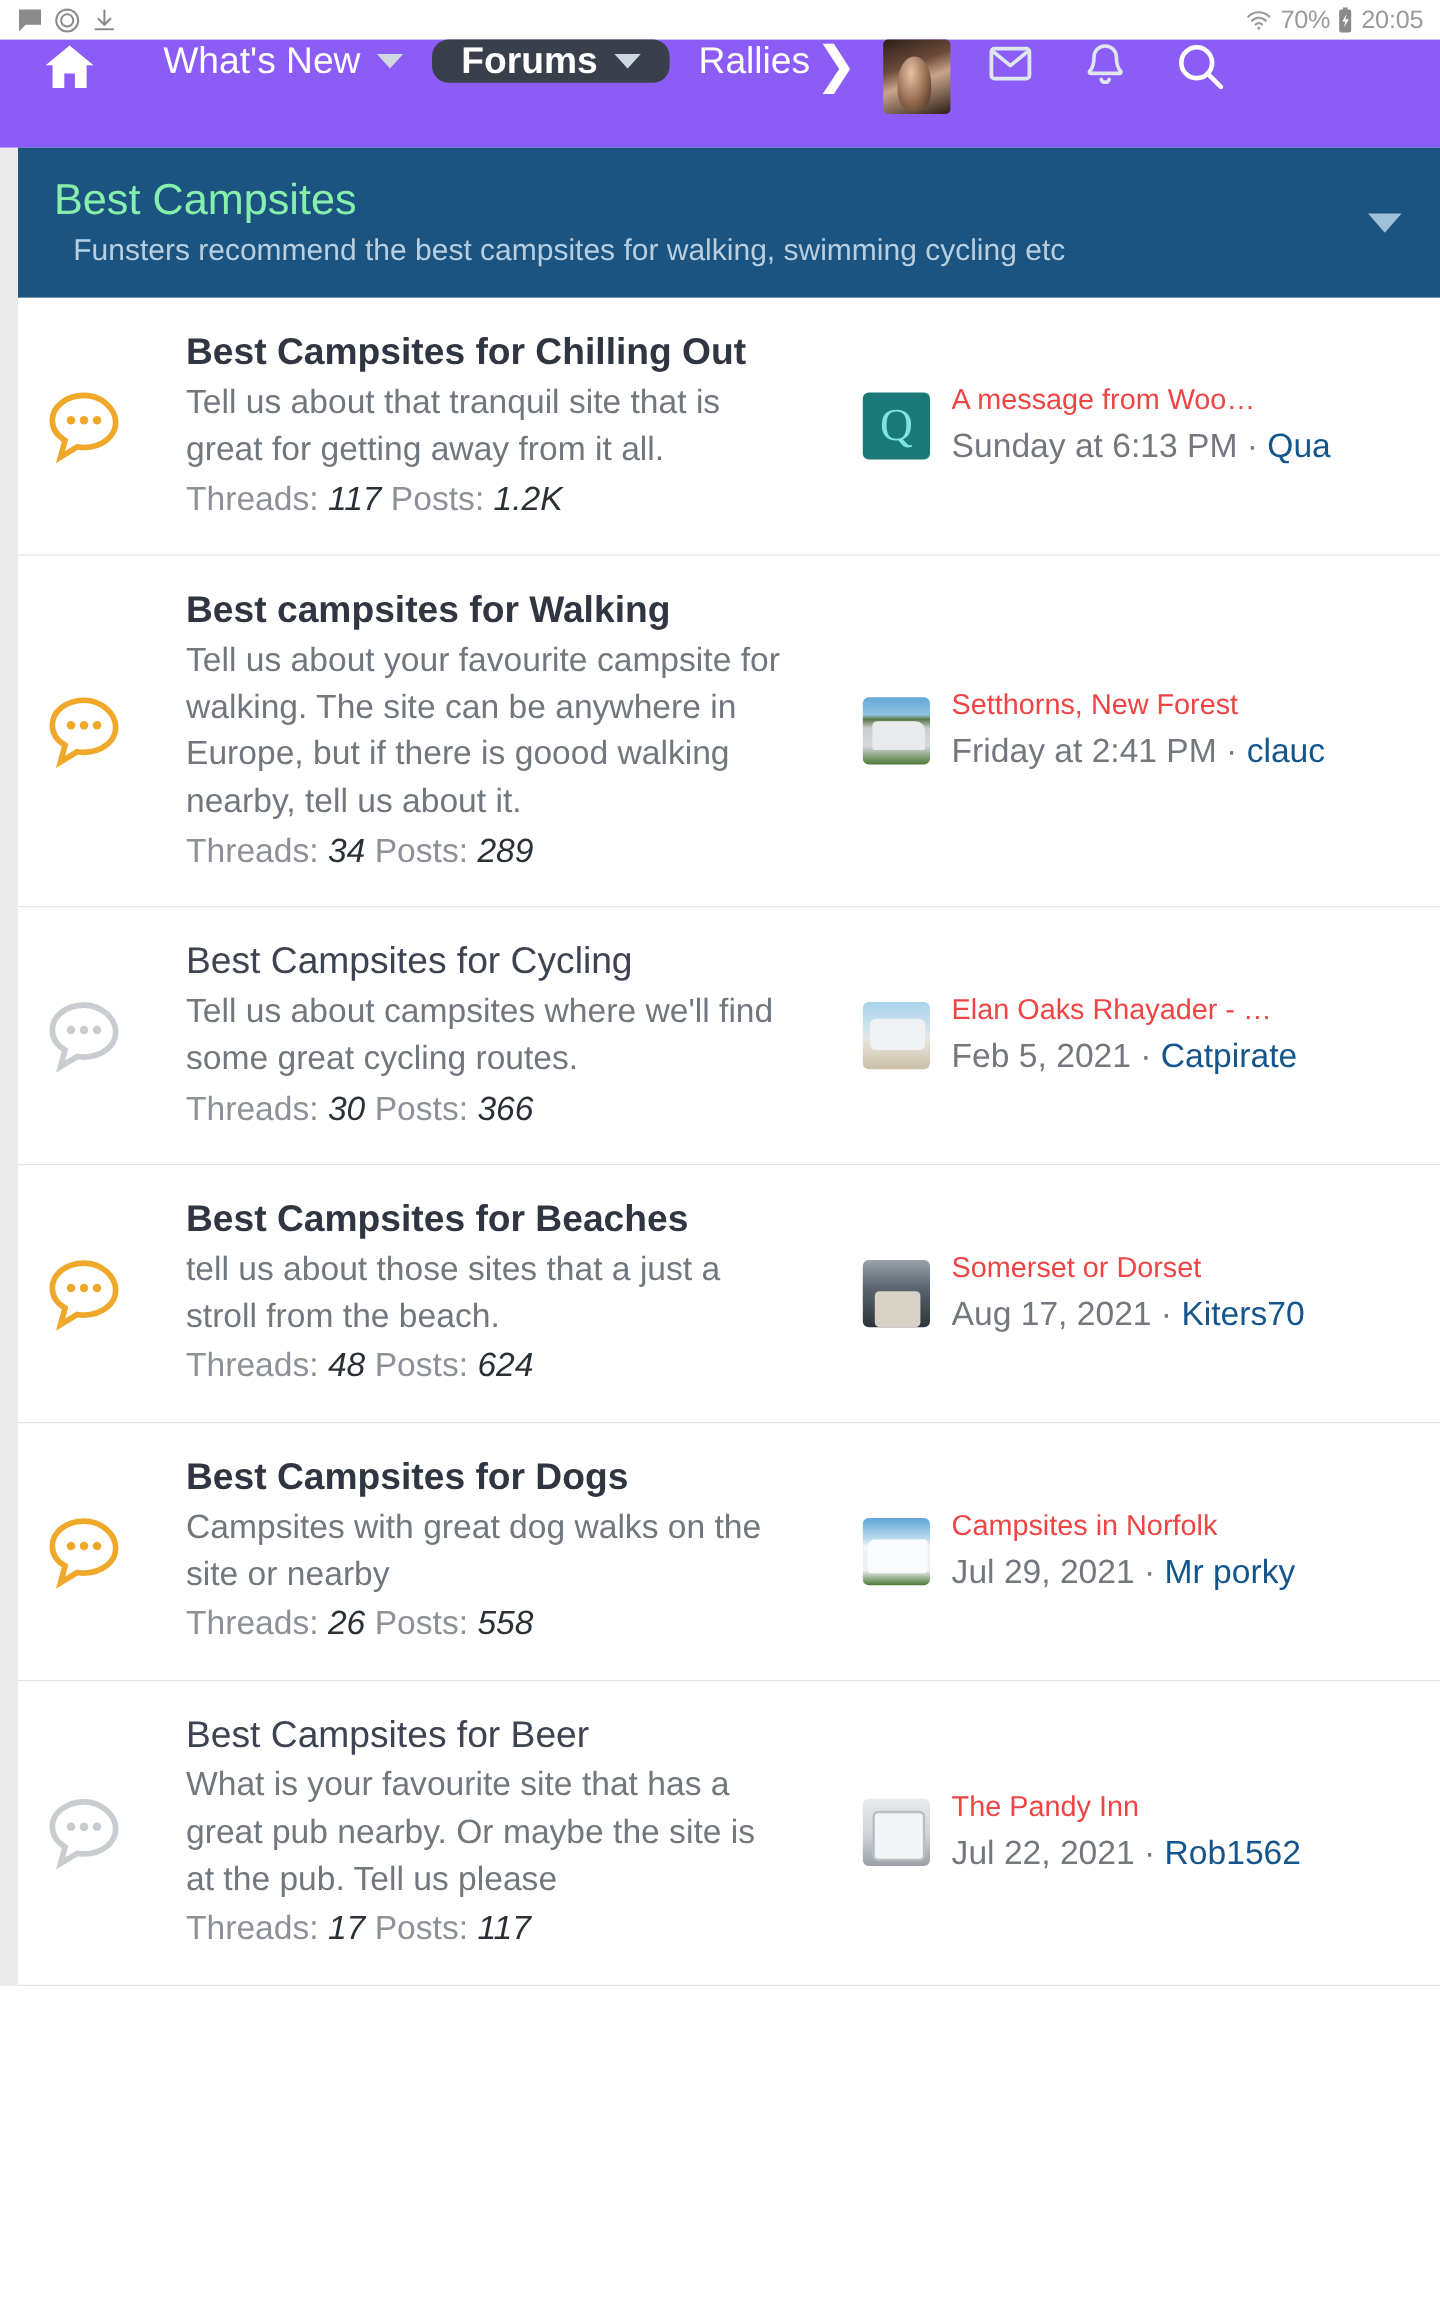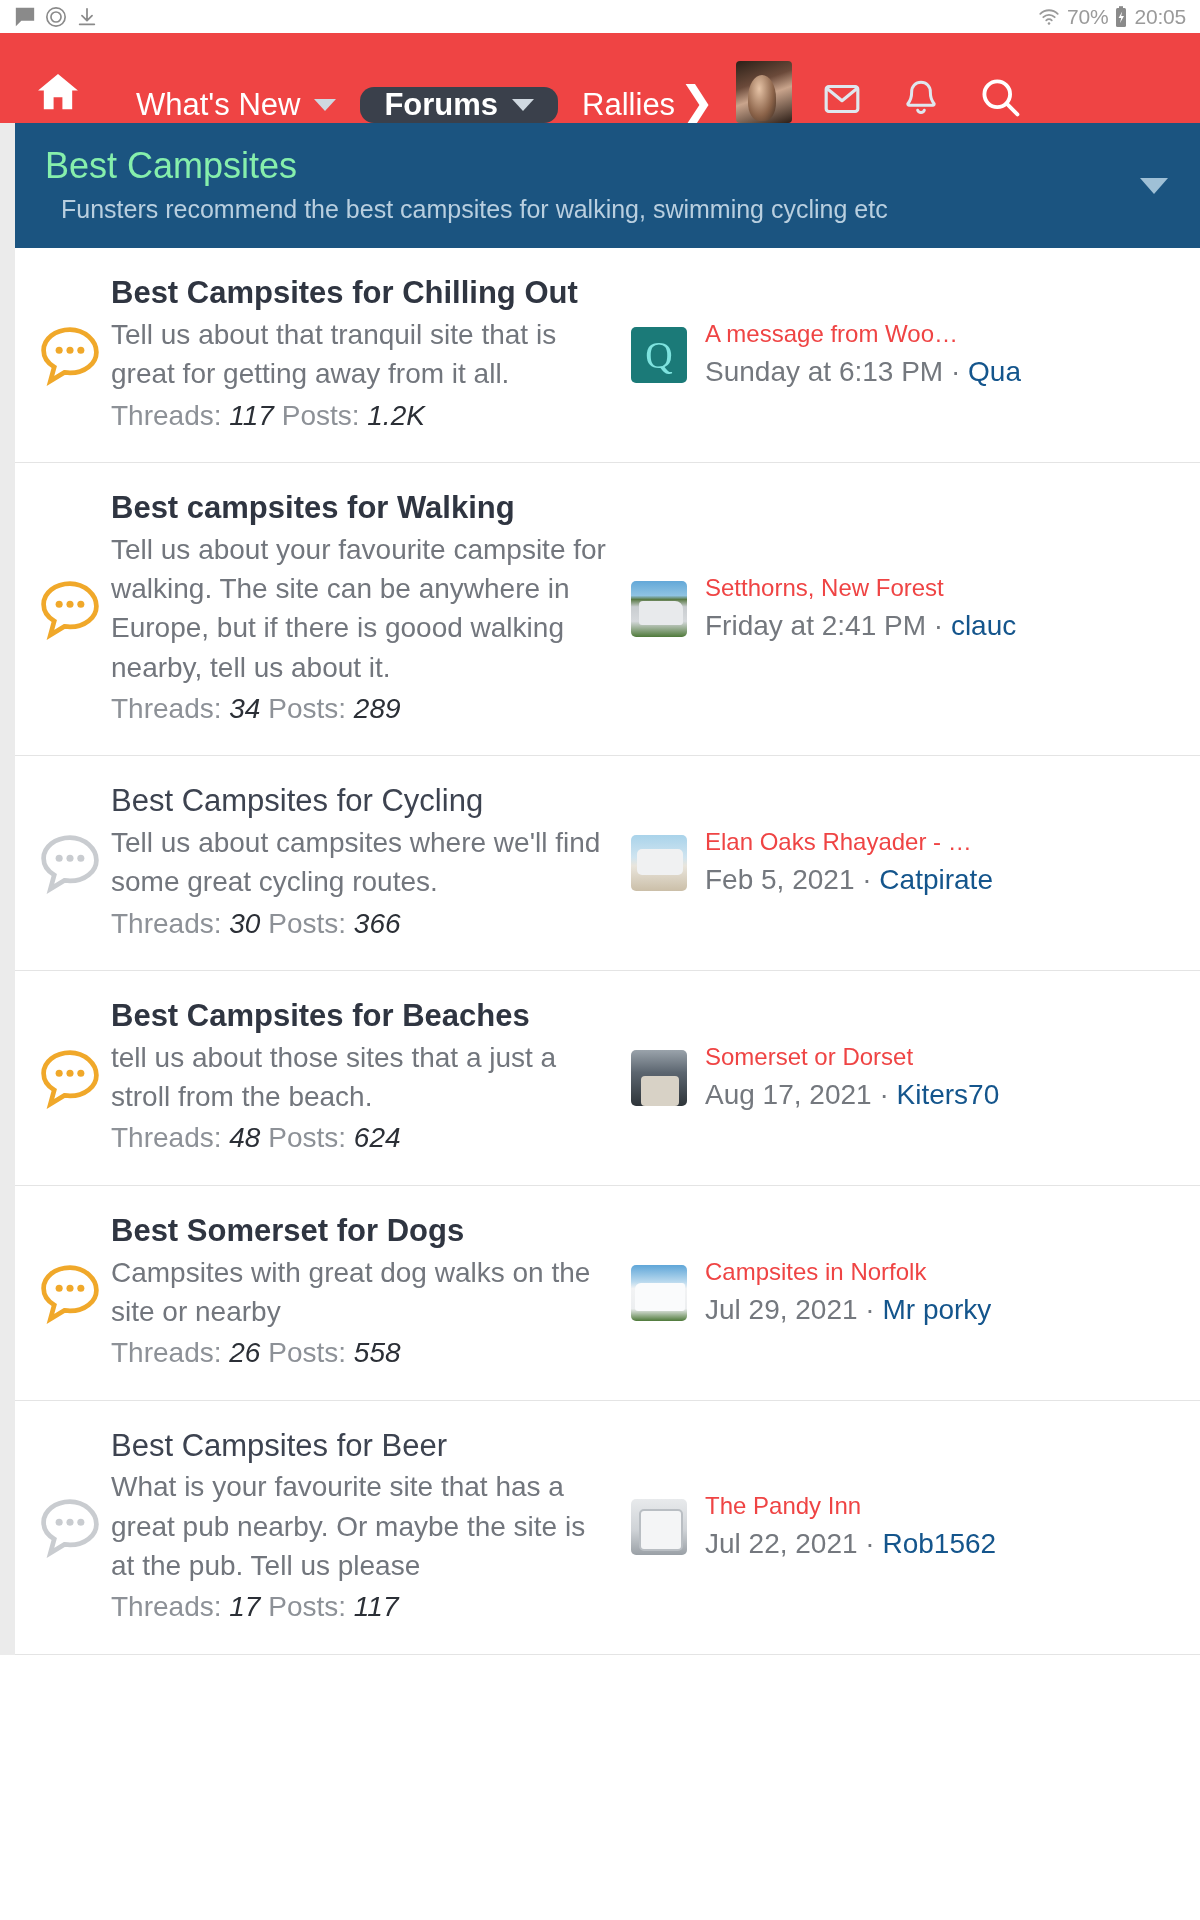--- a/index.html
+++ b/index.html
@@ -19,22 +19,22 @@
     color: #8a8a8a;
   }
   .sb-left { display: flex; align-items: center; gap: 9px; }
   .sb-right { margin-left: auto; display: flex; align-items: center; gap: 5px; }
   .sb-text { font-size: 21px; color: #9a9a9a; letter-spacing: -0.2px; }
   .sb-icon { display: inline-flex; align-items: center; }
 
   
   .navbar {
     height: 90px; width: 100%;
-    background: #ef4444;
-    display: flex; align-items: flex-end;
+    background: #8b5cf6;
+    display: flex; align-items: flex-start;
     color: #ffffff;
     position: relative;
   }
   .nav-item {
     display: flex; align-items: center; justify-content: center;
     gap: 14px;
     padding: 0 24px;
     font-size: 31px;
     color: #ffffff;
     white-space: nowrap;
@@ -98,20 +98,21 @@
     border-top: 16px solid #9fc0d6;
   }
 
   
   .forum-list { margin-left: 15px; background: #ffffff; }
   .forum-row {
     display: flex; align-items: stretch;
     border-bottom: 1px solid #e4e4e4;
     padding: 26px 0 26px 0;
     min-height: 150px;
+    gap: 44px;
   }
   .row-icon {
     width: 96px; flex: none;
     display: flex; align-items: center; justify-content: center;
     padding-left: 14px;
   }
   .row-main {
     flex: 0 0 510px; width: 510px;
     padding-right: 10px;
   }
@@ -420,21 +421,21 @@
     <div class="forum-row">
       <div class="row-icon">
         <svg width="66" height="62" viewBox="0 0 28 26">
           <path d="M14 2.2c-6.2 0-11.2 3.9-11.2 8.8 0 2.9 1.8 5.5 4.5 7.1l-1.6 5.9 5.9-3.6c.8.1 1.6.2 2.4.2 6.2 0 11.2-3.9 11.2-8.8S20.2 2.2 14 2.2z" fill="none" stroke="#f0a82a" stroke-width="2"></path>
           <circle cx="9.4" cy="11" r="1.5" fill="#f0a82a"></circle>
             <circle cx="14" cy="11" r="1.5" fill="#f0a82a"></circle>
             <circle cx="18.6" cy="11" r="1.5" fill="#f0a82a"></circle>
         </svg>
       </div>
       <div class="row-main">
-        <div class="row-title unread">Best Somerset for Dogs</div>
+        <div class="row-title unread">Best Campsites for Dogs</div>
         <div class="row-desc">Campsites with great dog walks on the site or nearby</div>
         <div class="row-stats">
           <span>Threads:</span>
           <b>26</b>
           <span>Posts:</span>
           <b>558</b>
         </div>
       </div>
       <div class="row-last">
         <div class="last-thumb th-bus"></div>

